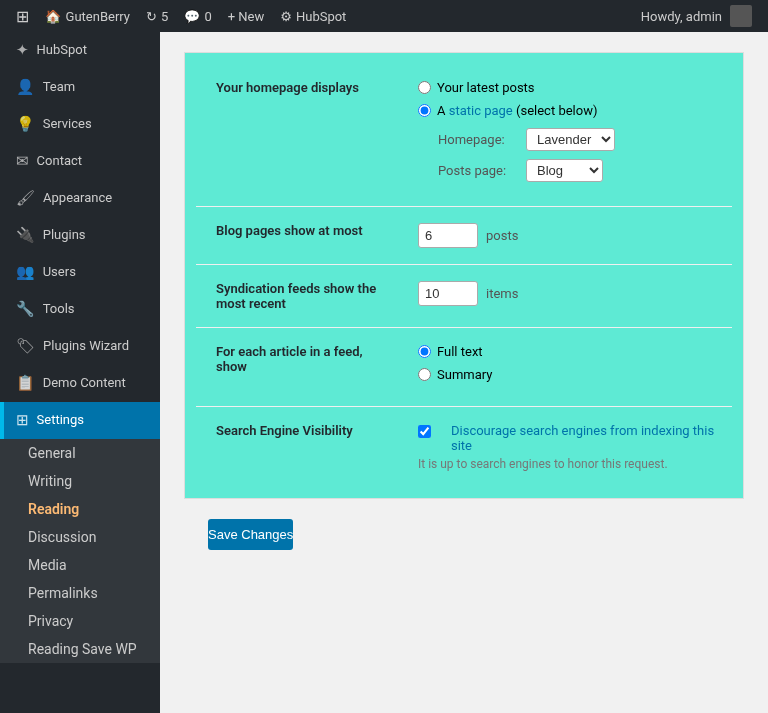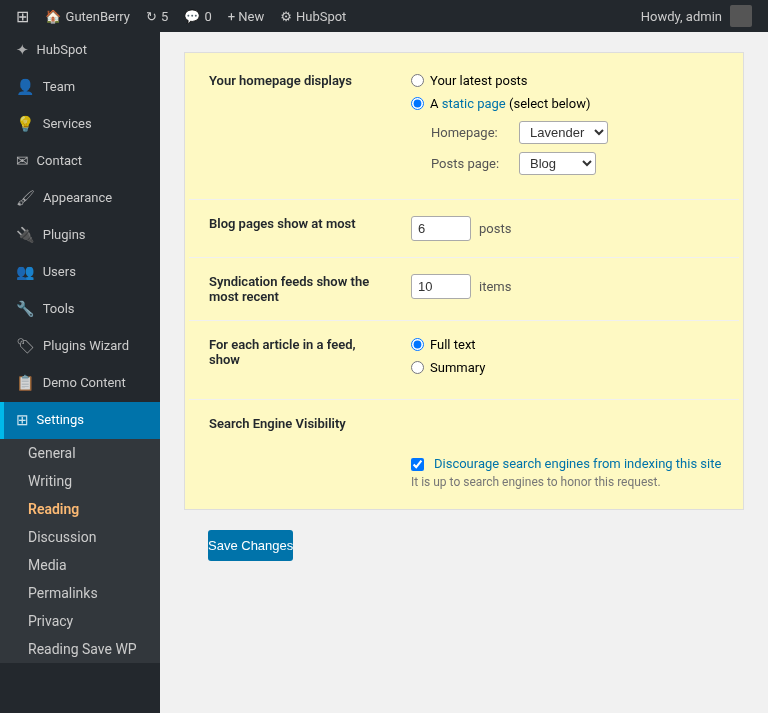--- a/index.html
+++ b/index.html
@@ -58,23 +58,23 @@
 
     
     #content {
       flex: 1;
       background: #f1f1f1;
       overflow-y: auto;
       padding: 20px 24px;
     }
 
     .settings-form {
-      background: #fef9c3;
+      background: #5eead4;
       border: 1px solid #ddd;
-      padding: 4px;
+      padding: 11px;
     }
 
     .form-table {
       width: 100%;
       border-collapse: collapse;
     }
     .form-table tr {
       border-bottom: 1px solid #f0f0f0;
     }
     .form-table tr:last-child { border-bottom: none; }
@@ -116,21 +116,21 @@
     }
     .number-input-row input[type="text"] {
       width: 60px; padding: 4px 6px; border: 1px solid #aaa;
       border-radius: 3px; font-size: 13px; color: #333;
     }
     .number-input-row span { font-size: 13px; color: #555; }
 
     .static-link { color: #0073aa; text-decoration: none; }
 
     .checkbox-row {
-      display: flex; align-items: flex-end; gap: 10px; margin-top: 40px;
+      display: flex; align-items: flex-start; gap: 20px;
     }
     .checkbox-row input[type="checkbox"] { margin-top: 2px; cursor: pointer; }
     .checkbox-label { font-size: 13px; color: #0073aa; }
     .checkbox-note { font-size: 12px; color: #777; margin-top: 4px; }
 
     .save-section {
       padding: 20px 24px;
       background: #f1f1f1;
     }
     .save-btn {

